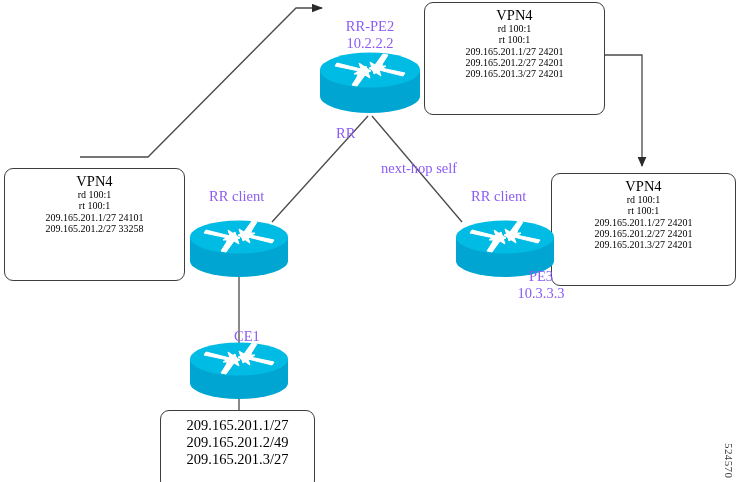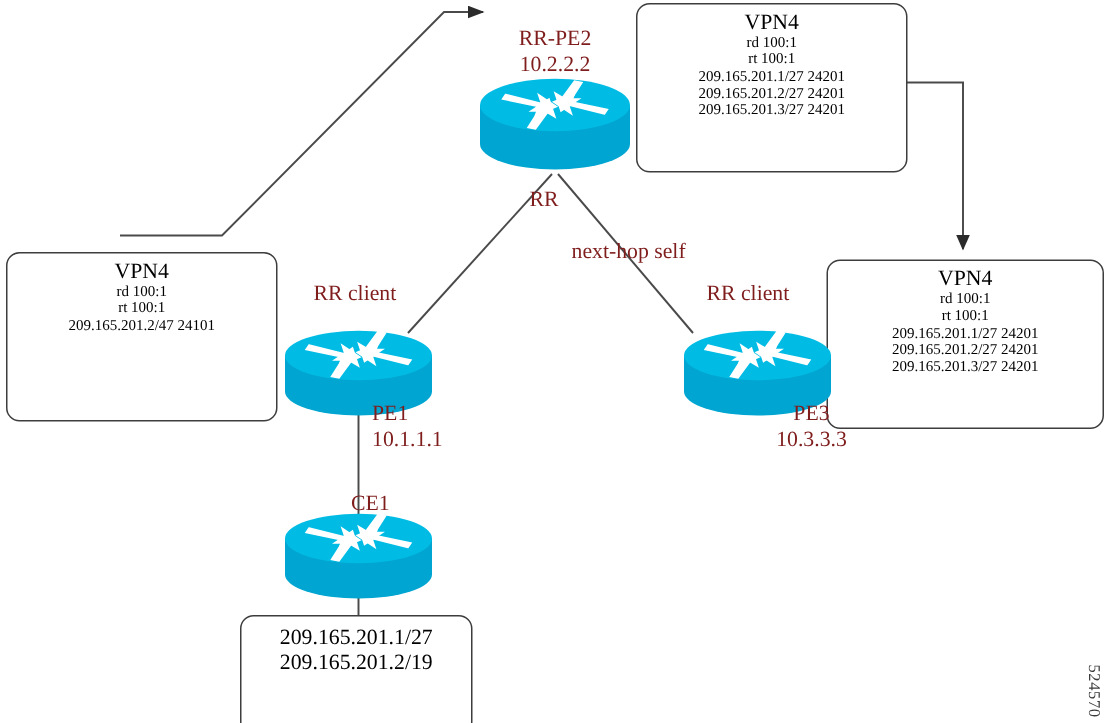--- a/index.html
+++ b/index.html
@@ -61,21 +61,21 @@
     display: block;
     white-space: nowrap;
     font-size: 14.5px;
   }
   .router {
     position: absolute;
     z-index: 6;
   }
   .nlabel {
     position: absolute;
-    color: #7f1d1d;
+    color: #8b5cf6;
     font-size: 14.5px;
     white-space: nowrap;
     z-index: 7;
     line-height: 1.18;
   }
   .nlabel.ctr {
     text-align: center;
     transform: translateX(-50%);
   }
   .figid {
@@ -123,35 +123,37 @@
     <span class="ln">rt 100:1</span>
     <span class="ln">209.165.201.1/27 24201</span>
     <span class="ln">209.165.201.2/27 24201</span>
     <span class="ln">209.165.201.3/27 24201</span>
   </div>
 
   <div class="vpn-box" style="left:4px; top:168px; width:181px; height:113px;">
     <span class="ln hdr">VPN4</span>
     <span class="ln">rd 100:1</span>
     <span class="ln">rt 100:1</span>
-    <span class="ln">209.165.201.2/47 24101</span>
+    <span class="ln">209.165.201.1/27 24101</span>
+    <span class="ln">209.165.201.2/27 33258</span>
   </div>
 
   <div class="vpn-box" style="left:551px; top:173px; width:185px; height:113px;">
     <span class="ln hdr">VPN4</span>
     <span class="ln">rd 100:1</span>
     <span class="ln">rt 100:1</span>
     <span class="ln">209.165.201.1/27 24201</span>
     <span class="ln">209.165.201.2/27 24201</span>
     <span class="ln">209.165.201.3/27 24201</span>
   </div>
 
   <div class="prefix-box" style="left:160px; top:410px; width:155px; height:80px;">
     <span class="ln">209.165.201.1/27</span>
-    <span class="ln">209.165.201.2/19</span>
+    <span class="ln">209.165.201.2/49</span>
+    <span class="ln">209.165.201.3/27</span>
   </div>
 
   <div class="router" style="left:317px; top:50px; width:106px; height:66px;">
     <svg viewBox="0 0 106 66" width="106" height="66">
       <path d="M3,20 L3,46 A50,17 0 0 0 103,46 L103,20 Z" fill="#00A6D1"></path>
       <ellipse cx="53" cy="20" rx="50" ry="17.5" fill="#00BCE4"></ellipse>
       <g fill="#ffffff" stroke="#ffffff" stroke-width="1">
         <path d="M20,13 L44,19 L42,13 L54,21 L40,27 L42,21 L18,16 Z"></path>
         <path d="M86,26 L62,20 L64,26 L52,18 L66,12 L64,18 L88,23 Z"></path>
         <path d="M71,5 L64,16 L69,16 L57,24 L53,12 L58,15 L66,4 Z"></path>
@@ -170,24 +172,20 @@
       <ellipse cx="52" cy="19" rx="49" ry="16.5" fill="#00BCE4"></ellipse>
       <g fill="#ffffff" stroke="#ffffff" stroke-width="1">
         <path d="M19,12 L43,18 L41,12 L53,20 L39,26 L41,20 L17,15 Z"></path>
         <path d="M85,25 L61,19 L63,25 L51,17 L65,11 L63,17 L87,22 Z"></path>
         <path d="M70,4 L63,15 L68,15 L56,23 L52,11 L57,14 L65,3 Z"></path>
         <path d="M34,33 L41,22 L36,22 L48,14 L52,26 L47,23 L39,34 Z"></path>
       </g>
     </svg>
   </div>
   <div class="nlabel" style="left:209px; top:188px;">RR client</div>
-  <div class="nlabel" style="left:248px; top:268px;">
-    <span>PE1</span><br>
-    <span>10.1.1.1</span>
-  </div>
 
   <div class="router" style="left:453px; top:218px; width:104px; height:62px;">
     <svg viewBox="0 0 104 62" width="104" height="62">
       <path d="M3,19 L3,43 A49,16 0 0 0 101,43 L101,19 Z" fill="#00A6D1"></path>
       <ellipse cx="52" cy="19" rx="49" ry="16.5" fill="#00BCE4"></ellipse>
       <g fill="#ffffff" stroke="#ffffff" stroke-width="1">
         <path d="M19,12 L43,18 L41,12 L53,20 L39,26 L41,20 L17,15 Z"></path>
         <path d="M85,25 L61,19 L63,25 L51,17 L65,11 L63,17 L87,22 Z"></path>
         <path d="M70,4 L63,15 L68,15 L56,23 L52,11 L57,14 L65,3 Z"></path>
         <path d="M34,33 L41,22 L36,22 L48,14 L52,26 L47,23 L39,34 Z"></path>
@@ -207,18 +205,18 @@
       <g fill="#ffffff" stroke="#ffffff" stroke-width="1">
         <path d="M19,12 L43,18 L41,12 L53,20 L39,26 L41,20 L17,15 Z"></path>
         <path d="M85,25 L61,19 L63,25 L51,17 L65,11 L63,17 L87,22 Z"></path>
         <path d="M70,4 L63,15 L68,15 L56,23 L52,11 L57,14 L65,3 Z"></path>
         <path d="M34,33 L41,22 L36,22 L48,14 L52,26 L47,23 L39,34 Z"></path>
       </g>
     </svg>
   </div>
   <div class="nlabel" style="left:234px; top:328px;">CE1</div>
 
-  <div class="nlabel" style="left:353px; top:125px;">RR</div>
+  <div class="nlabel" style="left:336px; top:125px;">RR</div>
   <div class="nlabel" style="left:381px; top:160px;">next-hop self</div>
 
   <div class="figid">524570</div>
 
 </div>
 
 </body></html>

